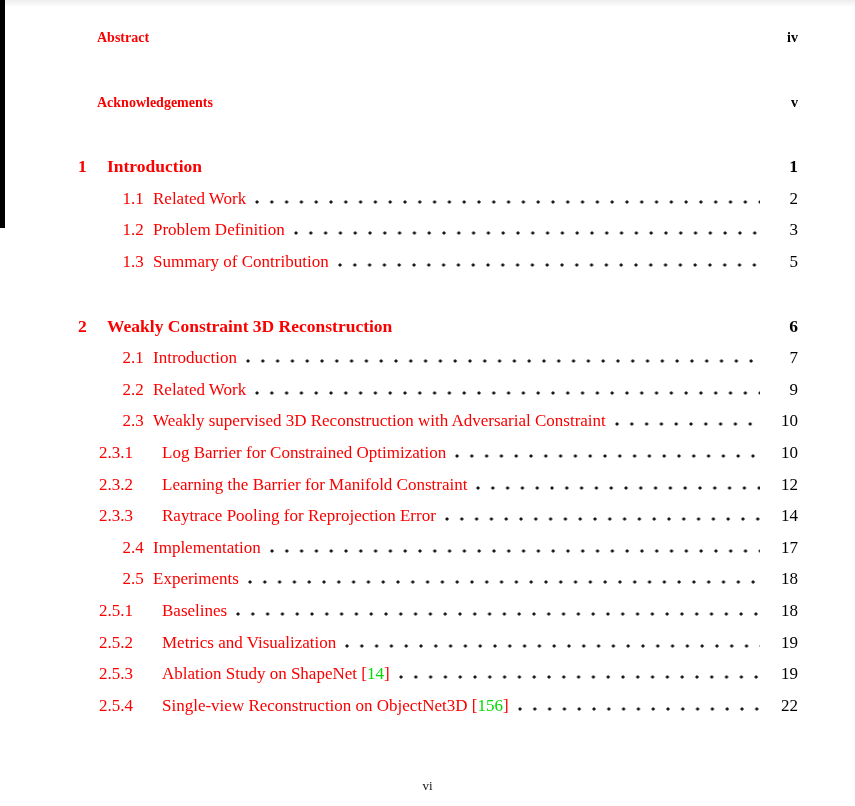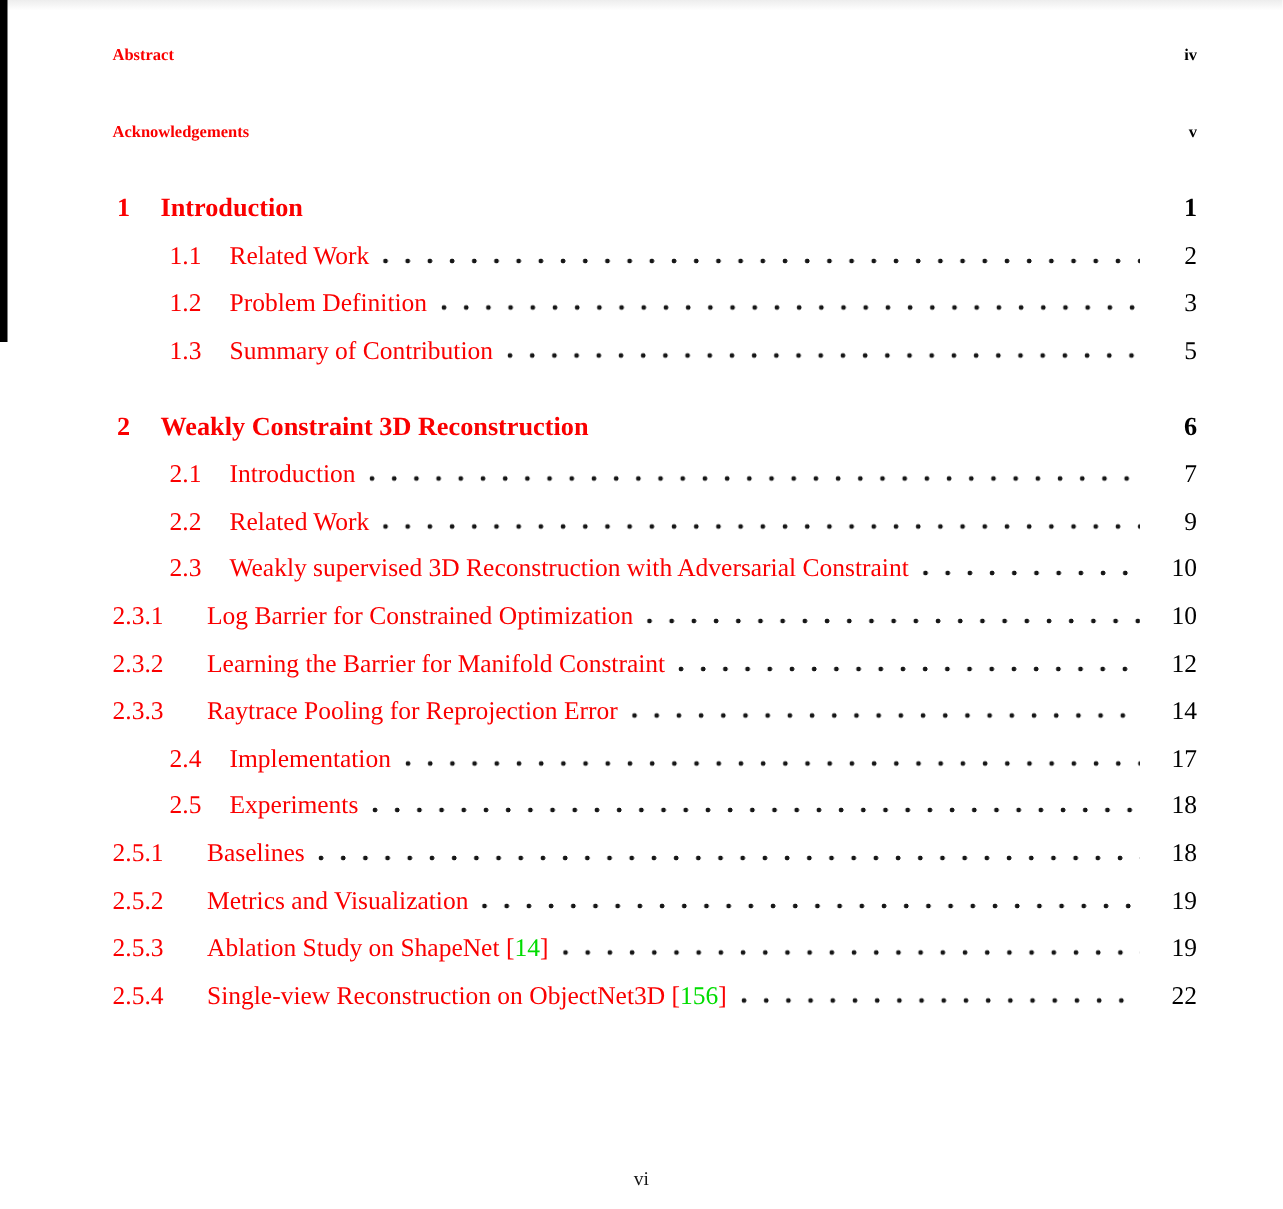--- a/index.html
+++ b/index.html
@@ -8,28 +8,28 @@
     font-family:"Liberation Serif","DejaVu Serif",serif;color:#161616;
   }
   .top-fade{position:absolute;top:0;left:0;right:0;height:7px;
     background:linear-gradient(#ededed,#ffffff);pointer-events:none;}
   .left-bar{position:absolute;top:0;left:0;width:5px;height:228px;background:#000;}
   .toc{position:absolute;top:22px;left:0;width:855px;}
   .row{
     display:flex;align-items:baseline;height:31.6px;line-height:31.6px;
     padding-right:57px;font-size:17px;white-space:nowrap;
   }
-  .row.gap{margin-top:19px;justify-content:center;}
-  .lvl-front   {padding-left:75px;font-weight:bold;font-size:11px;}
+  .row.gap{margin-top:33px;justify-content:center;}
+  .lvl-front   {padding-left:97px;font-weight:bold;font-size:14px;}
   .lvl-chapter {padding-left:78px;font-weight:bold;font-size:17.5px;}
   .lvl-section {padding-left:113px;}
-  .lvl-subsection{padding-left:75px;}
+  .lvl-subsection{padding-left:99px;}
   .num{display:inline-block;color:#fa0000;flex:0 0 auto;}
   .lvl-chapter .num{width:29px;}
-  .lvl-section .num{width:40px;}
+  .lvl-section .num{width:40px;text-align:center;}
   .lvl-subsection .num{width:63px;}
   .title{color:#fa0000;flex:0 0 auto;}
   .cite-bracket{color:#fa0000;}
   .cite-num{color:#00dc00;}
   .leader{
     flex:1 1 auto;height:4px;align-self:baseline;margin:0 10px 0 9px;
     background-image:radial-gradient(circle at 2px 2px,#161616 1.35px,rgba(0,0,0,0) 1.8px);
     background-size:14.8px 4px;background-repeat:repeat-x;background-position:left bottom;
   }
   .leader.blank{background:none;}

